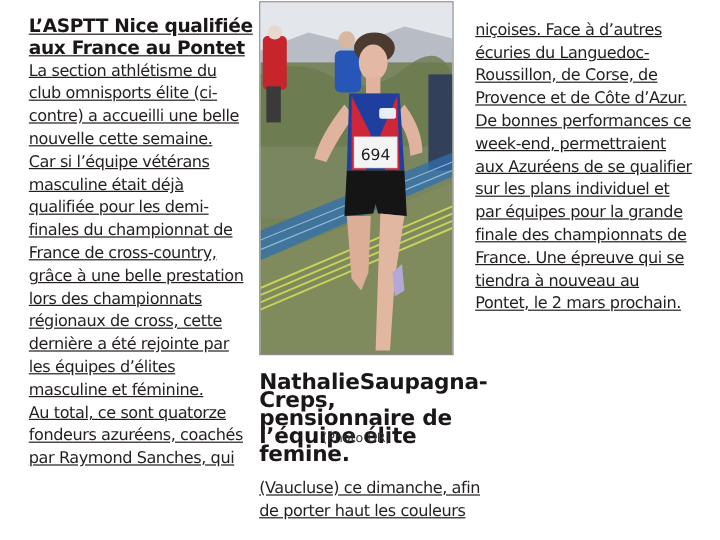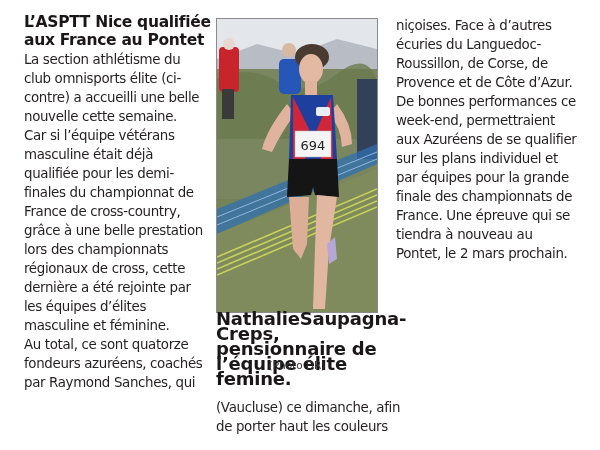--- a/index.html
+++ b/index.html
@@ -1,29 +1,29 @@
 <!DOCTYPE html>
 <html><head>
 <meta charset="utf-8">
 <style>
   html, body { margin: 0; padding: 0; }
   body {
     width: 600px; height: 450px; background: #ffffff; overflow: hidden;
     position: relative; color: #231f20;
     font-family: "DejaVu Sans", sans-serif;
   }
-  .col { position: absolute; font-size: 13.4px; line-height: 19px; letter-spacing: -0.35px; }
+  .col { position: absolute; font-size: 13.4px; line-height: 19px; letter-spacing: -0.35px; text-decoration: underline; }
   .col p { margin: 0; white-space: nowrap; }
   .headline { font-weight: bold; font-size: 15.5px; line-height: 18px; letter-spacing: -0.3px; color: #1b1718; }
   #col1 { left: 24px; top: 13px; width: 190px; }
   #col3 { left: 396px; top: 16px; width: 200px; }
   #col2b { left: 216px; top: 398px; width: 165px; }
 
   .photo {
-    position: absolute; left: 216px; top: 18px; width: 160px; height: 293px;
+    position: absolute; left: 216px; top: 1px; width: 160px; height: 293px;
     border: 1px solid #8a8a8a; overflow: hidden;
     background: linear-gradient(180deg, #e6e9ee 0%, #d7dbe0 10%, #a8b39a 20%, #7c8a63 35%, #6f7f52 55%, #7f8a5c 75%, #8e9465 100%);
   }
   .photo svg { width: 100%; height: 100%; display: block; }
 
   .caption {
     position: absolute; left: 216px; top: 311px; width: 162px;
     font-weight: bold; font-size: 18px; line-height: 15px; letter-spacing: -0.2px; color: #1b1718;
   }
   .caption .row1 { display: flex; justify-content: space-between; }

